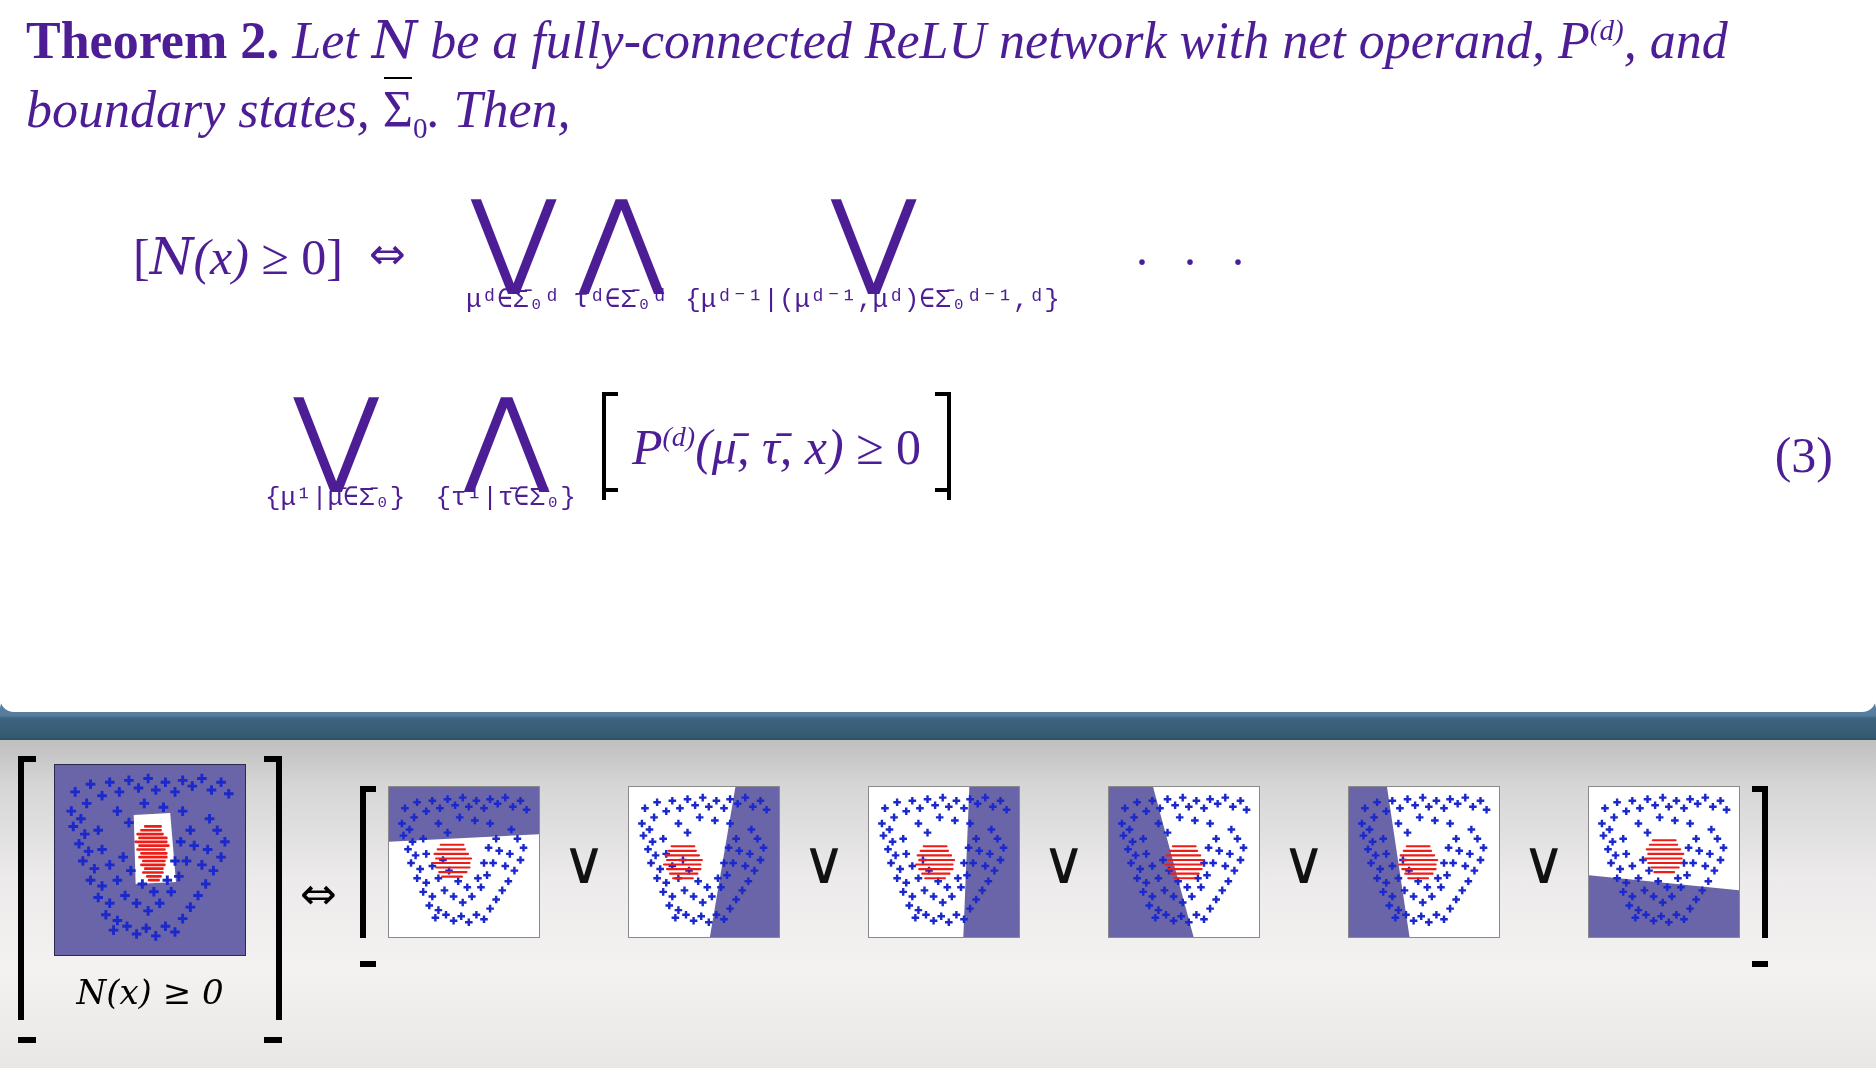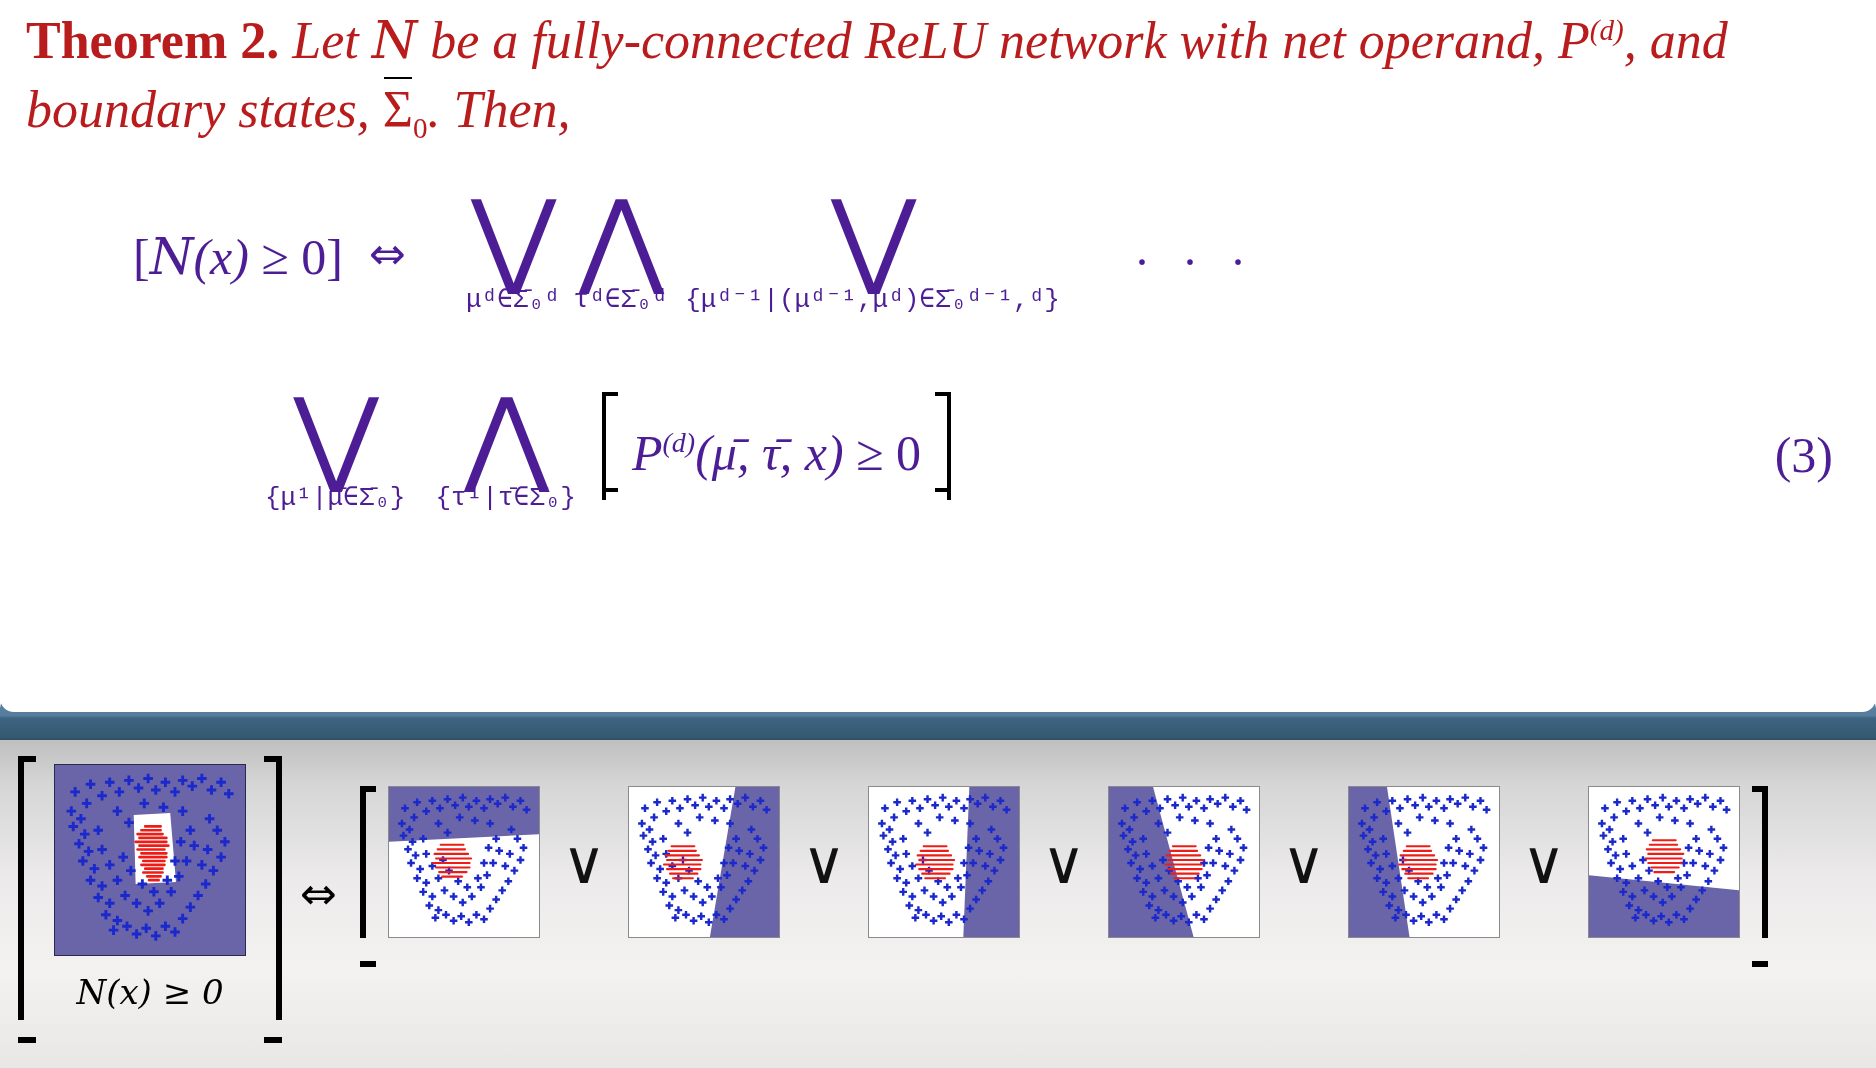--- a/index.html
+++ b/index.html
@@ -57,21 +57,21 @@
   }
 
   
   .thm-block {
     position: absolute;
     left: 26px;
     top: 6px;
     width: 1826px;
     font-size: 52px;
     line-height: 1.32;
-    color: #b91c1c;
+    color: #4c1d95;
   }
   .thm-head {
     font-weight: bold;
     font-style: normal;
   }
   .thm-body { font-style: italic; }
 
   .mathcal-N {
     font-family: "DejaVu Serif", serif;
     font-style: italic;
@@ -146,21 +146,21 @@
   }
 
   .ddots {
     font-size: 48px;
     letter-spacing: 10px;
   }
 
   
   .bigbracket {
     display: inline-flex;
-    align-items: flex-end;
+    align-items: center;
     font-size: 48px;
   }
   .brk {
     width: 16px;
     align-self: stretch;
     position: relative;
   }
   .brk::before, .brk::after {
     content: "";
     position: absolute;

